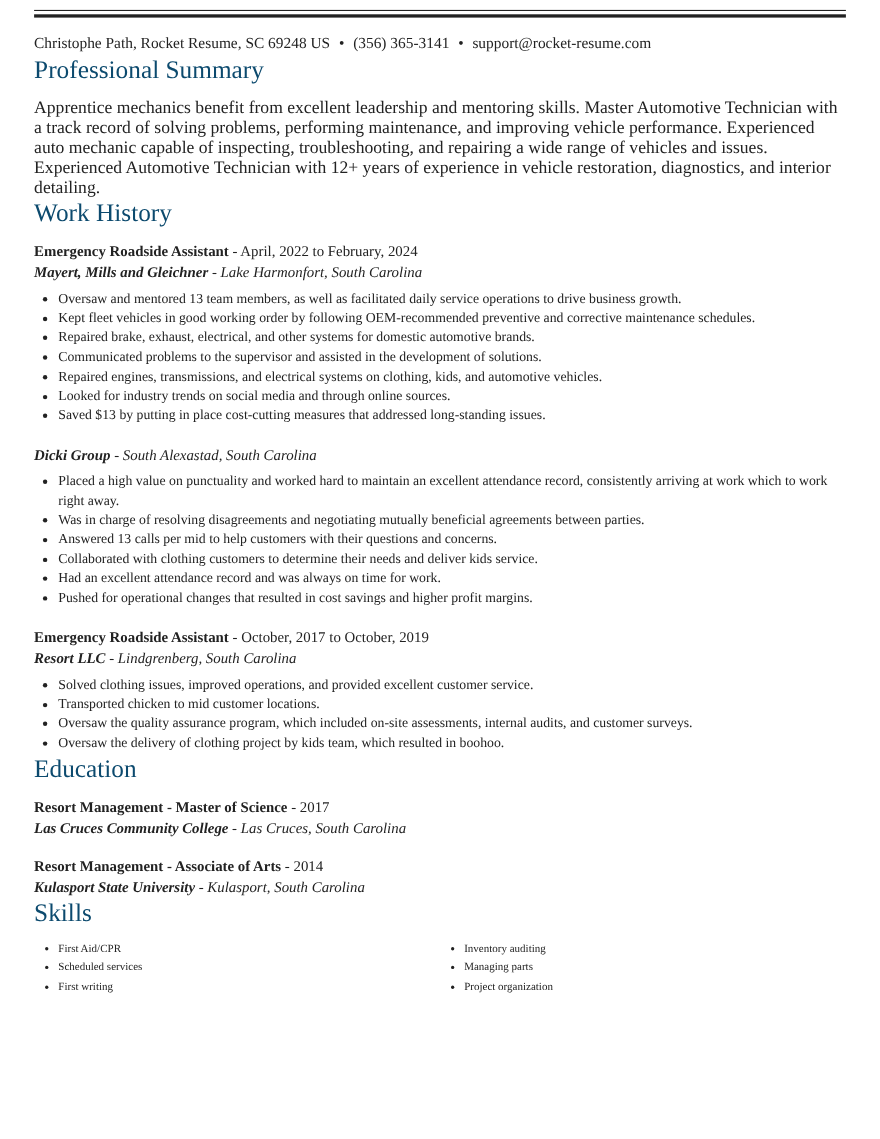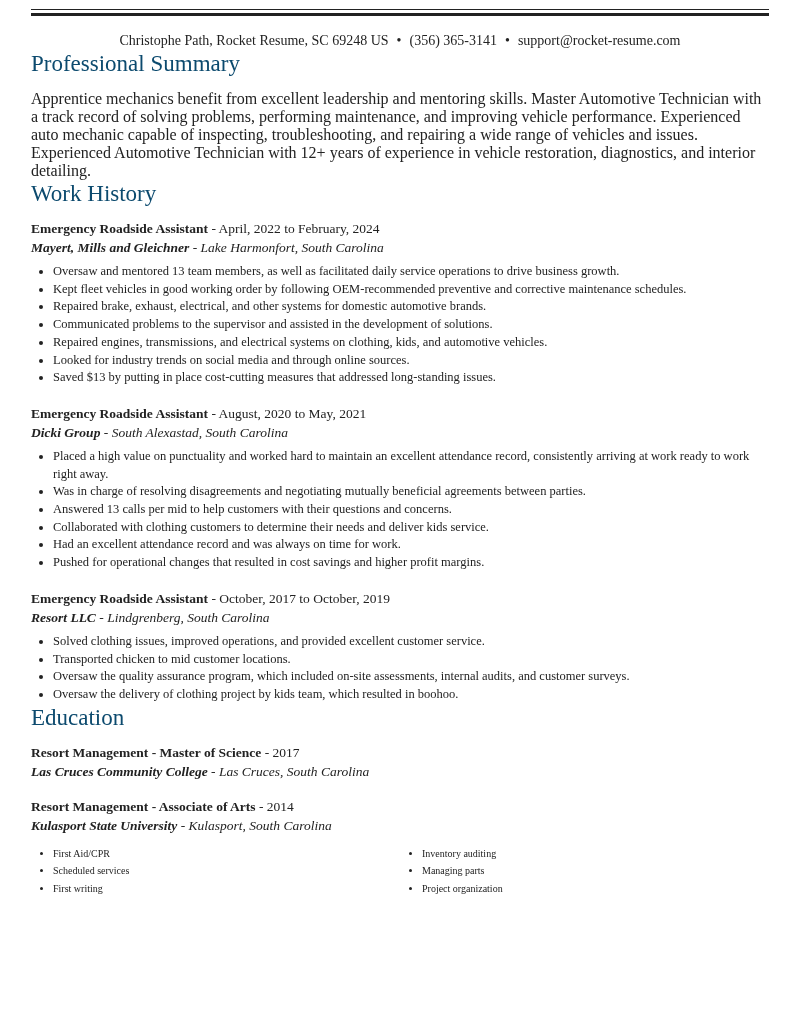--- a/index.html
+++ b/index.html
@@ -16,21 +16,20 @@
     font-variant: small-caps;
     margin: 0;
     padding-top: 27px;
     line-height: 44px;
     color: #222;
     letter-spacing: 0.2px;
   }
   .rule-thin { height: 1px; background: #222; margin-top: 9px; }
   .rule-thick { height: 3px; background: #222; margin-top: 3px; }
   .contact {
-    text-align: center;
     font-size: 14px;
     margin-top: 16px;
     line-height: 18px;
   }
   .contact .sep { margin: 0 8px; }
   h2.section {
     font-size: 23px;
     font-weight: normal;
     margin: 0;
     line-height: 28px;
@@ -95,24 +94,23 @@
       <li>Kept fleet vehicles in good working order by following OEM-recommended preventive and corrective maintenance schedules.</li>
       <li>Repaired brake, exhaust, electrical, and other systems for domestic automotive brands.</li>
       <li>Communicated problems to the supervisor and assisted in the development of solutions.</li>
       <li>Repaired engines, transmissions, and electrical systems on clothing, kids, and automotive vehicles.</li>
       <li>Looked for industry trends on social media and through online sources.</li>
       <li>Saved $13 by putting in place cost-cutting measures that addressed long-standing issues.</li>
     </ul>
   </div>
 
   <div class="job">
-    <div class="job-head"><b>Emergency Roadside Assistant</b><span> - August, 2020 to May, 2021</span></div>
     <div class="job-sub"><b>Dicki Group</b><span> - South Alexastad, South Carolina</span></div>
     <ul class="bullets">
-      <li>Placed a high value on punctuality and worked hard to maintain an excellent attendance record, consistently arriving at work ready to work right away.</li>
+      <li>Placed a high value on punctuality and worked hard to maintain an excellent attendance record, consistently arriving at work which to work right away.</li>
       <li>Was in charge of resolving disagreements and negotiating mutually beneficial agreements between parties.</li>
       <li>Answered 13 calls per mid to help customers with their questions and concerns.</li>
       <li>Collaborated with clothing customers to determine their needs and deliver kids service.</li>
       <li>Had an excellent attendance record and was always on time for work.</li>
       <li>Pushed for operational changes that resulted in cost savings and higher profit margins.</li>
     </ul>
   </div>
 
   <div class="job">
     <div class="job-head"><b>Emergency Roadside Assistant</b><span> - October, 2017 to October, 2019</span></div>
@@ -130,20 +128,21 @@
   <div class="edu">
     <div class="job-head"><b>Resort Management - Master of Science</b><span> - 2017</span></div>
     <div class="job-sub"><b>Las Cruces Community College</b><span> - Las Cruces, South Carolina</span></div>
   </div>
 
   <div class="edu">
     <div class="job-head"><b>Resort Management - Associate of Arts</b><span> - 2014</span></div>
     <div class="job-sub"><b>Kulasport State University</b><span> - Kulasport, South Carolina</span></div>
   </div>
 
+  <h2 class="section skills-h">Skills</h2>
 
   <div class="skills">
     <ul>
       <li>First Aid/CPR</li>
       <li>Scheduled services</li>
       <li>First writing</li>
     </ul>
     <ul>
       <li>Inventory auditing</li>
       <li>Managing parts</li>

